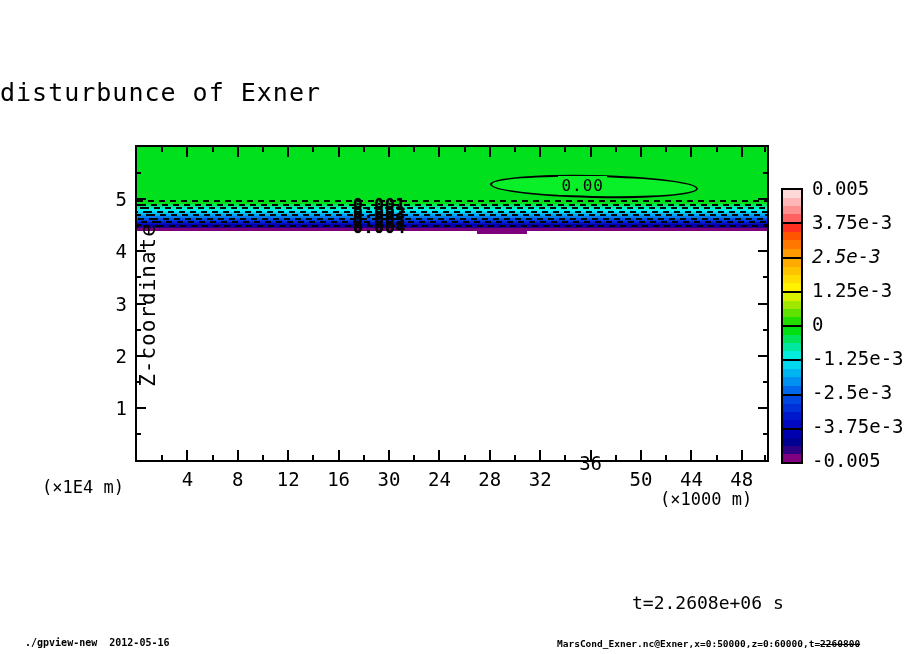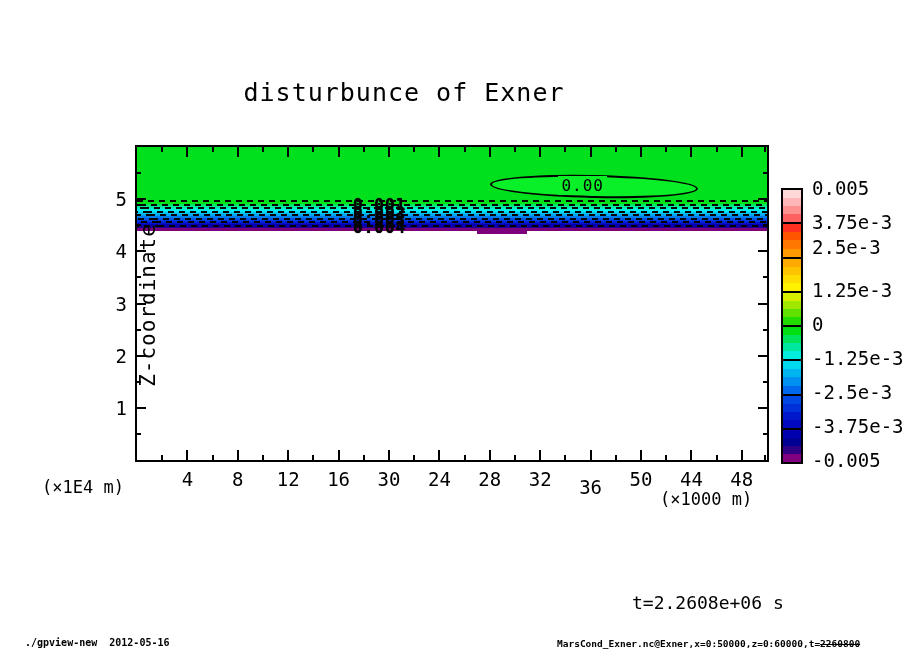--- a/index.html
+++ b/index.html
@@ -2,22 +2,22 @@
 <html><head>
 <meta charset="utf-8">
 <style>
   * { margin:0; padding:0; box-sizing:border-box; }
   html,body { background:#ffffff; }
   .canvas {
     position:relative; width:904px; height:654px; background:#ffffff;
     font-family:"DejaVu Sans Mono", monospace; color:#000; overflow:hidden;
   }
   .title {
-    position:absolute; left:0; top:78px; width:752px; text-align:center;
-    font-size:25px; letter-spacing:1px;margin-left:28px;
+    position:absolute; left:0; top:78px; width:752px; 
+    font-size:25px; letter-spacing:1px;
   }
   .plot-frame {
     position:absolute; left:135px; top:145px; width:634px; height:317px;
     border:2px solid #000; background:#ffffff;
   }
   .green-field { position:absolute; left:0; top:0; width:630px; height:55px; }
   .band { position:absolute; left:0; top:55px; width:630px; }
   .band .stripe { width:100%; }
   .purple-extra { position:absolute; height:3px; }
   .dash-line { position:absolute; left:0; width:630px; height:2px;
@@ -188,21 +188,21 @@
     </div>
   <div id="x-labels">
       <div class="x-tick-label" style="left: 167.4px; top: 468px;">4</div>
       <div class="x-tick-label" style="left: 217.8px; top: 468px;">8</div>
       <div class="x-tick-label" style="left: 268.2px; top: 468px;">12</div>
       <div class="x-tick-label" style="left: 318.6px; top: 468px;">16</div>
       <div class="x-tick-label" style="left: 369px; top: 468px;">30</div>
       <div class="x-tick-label" style="left: 419.4px; top: 468px;">24</div>
       <div class="x-tick-label" style="left: 469.8px; top: 468px;">28</div>
       <div class="x-tick-label" style="left: 520.2px; top: 468px;">32</div>
-      <div class="x-tick-label" style="left: 570.6px; top: 476px;">36</div>
+      <div class="x-tick-label" style="left: 570.6px; top: 452px;">36</div>
       <div class="x-tick-label" style="left: 621px; top: 468px;">50</div>
       <div class="x-tick-label" style="left: 671.4px; top: 468px;">44</div>
       <div class="x-tick-label" style="left: 721.8px; top: 468px;">48</div>
     </div>
 
   <div class="y-unit">(×1E4 m)</div>
   <div class="x-unit">(×1000 m)</div>
 
   <div class="time-note">t=2.2608e+06 s</div>
 
@@ -212,21 +212,21 @@
       <div class="cb-cell" style="background: linear-gradient(rgb(255, 170, 0) 0px, rgb(255, 170, 0) 25%, rgb(255, 196, 0) 25%, rgb(255, 196, 0) 50%, rgb(255, 221, 0) 50%, rgb(255, 221, 0) 75%, rgb(255, 242, 0) 75%, rgb(255, 242, 0) 100%);"></div>
       <div class="cb-cell" style="background: linear-gradient(rgb(216, 240, 0) 0px, rgb(216, 240, 0) 25%, rgb(160, 232, 0) 25%, rgb(160, 232, 0) 50%, rgb(96, 226, 0) 50%, rgb(96, 226, 0) 75%, rgb(32, 220, 0) 75%, rgb(32, 220, 0) 100%);"></div>
       <div class="cb-cell" style="background: linear-gradient(rgb(0, 224, 18) 0px, rgb(0, 224, 18) 25%, rgb(0, 228, 92) 25%, rgb(0, 228, 92) 50%, rgb(0, 232, 160) 50%, rgb(0, 232, 160) 75%, rgb(0, 236, 220) 75%, rgb(0, 236, 220) 100%);"></div>
       <div class="cb-cell" style="background: linear-gradient(rgb(0, 216, 240) 0px, rgb(0, 216, 240) 25%, rgb(0, 180, 240) 25%, rgb(0, 180, 240) 50%, rgb(0, 144, 240) 50%, rgb(0, 144, 240) 75%, rgb(0, 104, 236) 75%, rgb(0, 104, 236) 100%);"></div>
       <div class="cb-cell" style="background: linear-gradient(rgb(0, 72, 228) 0px, rgb(0, 72, 228) 25%, rgb(0, 48, 216) 25%, rgb(0, 48, 216) 50%, rgb(0, 24, 204) 50%, rgb(0, 24, 204) 75%, rgb(0, 8, 192) 75%, rgb(0, 8, 192) 100%);"></div>
       <div class="cb-cell" style="background: linear-gradient(rgb(0, 0, 176) 0px, rgb(0, 0, 176) 25%, rgb(0, 0, 146) 25%, rgb(0, 0, 146) 50%, rgb(48, 0, 132) 50%, rgb(48, 0, 132) 75%, rgb(128, 0, 128) 75%, rgb(128, 0, 128) 100%);"></div>
     </div>
   <div id="cb-labels">
       <div class="cb-label" style="top: 177px;">0.005</div>
       <div class="cb-label" style="top: 211px;">3.75e-3</div>
-      <div class="cb-label" style="top: 236px;">2.5e-3</div>
+      <div class="cb-label" style="top: 245px; font-style: italic;">2.5e-3</div>
       <div class="cb-label" style="top: 279px;">1.25e-3</div>
       <div class="cb-label" style="top: 313px;">0</div>
       <div class="cb-label" style="top: 347px;">-1.25e-3</div>
       <div class="cb-label" style="top: 381px;">-2.5e-3</div>
       <div class="cb-label" style="top: 415px;">-3.75e-3</div>
       <div class="cb-label" style="top: 449px;">-0.005</div>
     </div>
 
   <div class="footer footer-left">./gpview-new  2012-05-16</div>
   <div class="footer footer-right"><span>MarsCond_Exner.nc@Exner,x=0:50000,z=0:60000,t=</span><span class="struck">2260800</span></div>

